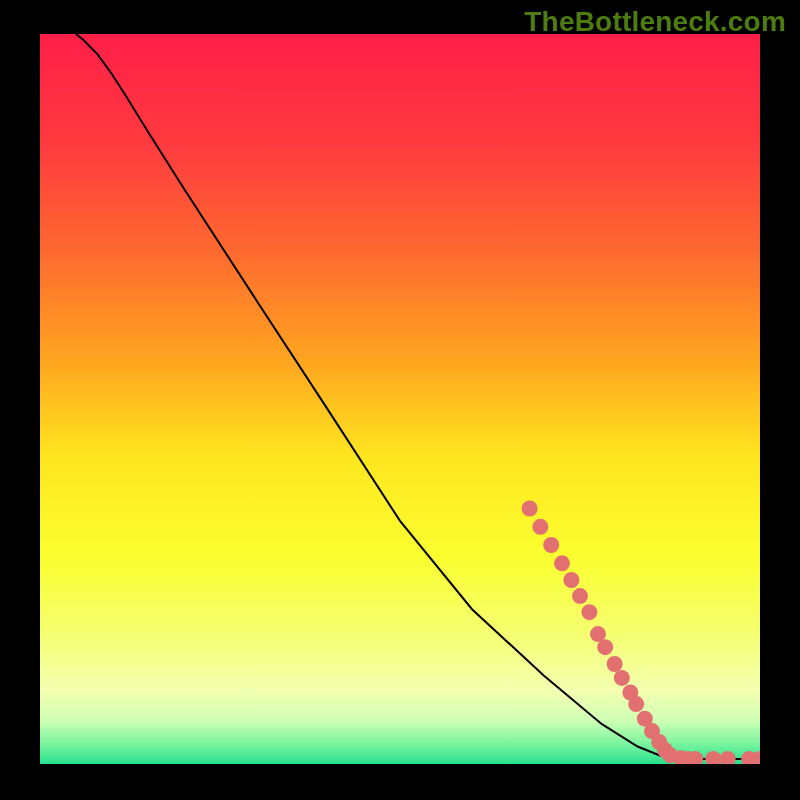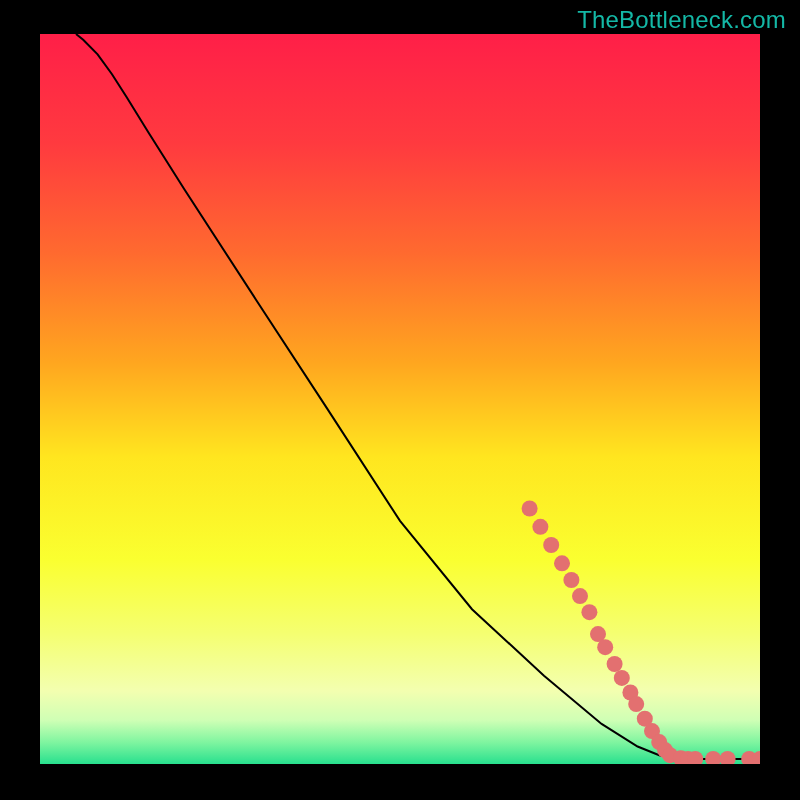--- a/index.html
+++ b/index.html
@@ -14,23 +14,23 @@
   .frame {
     position: relative;
     width: 800px;
     height: 800px;
     background: #000;
   }
   .watermark {
     position: absolute;
     top: 6px;
     right: 14px;
-    color: #14b8a6;
-    font-size: 24px;
-    font-weight: 400;
+    color: #4d7c0f;
+    font-size: 28px;
+    font-weight: 700;
     letter-spacing: 0.2px;
     z-index: 5;
   }
   .plot {
     position: absolute;
     left: 40px;
     top: 34px;
     width: 720px;
     height: 730px;
   }

